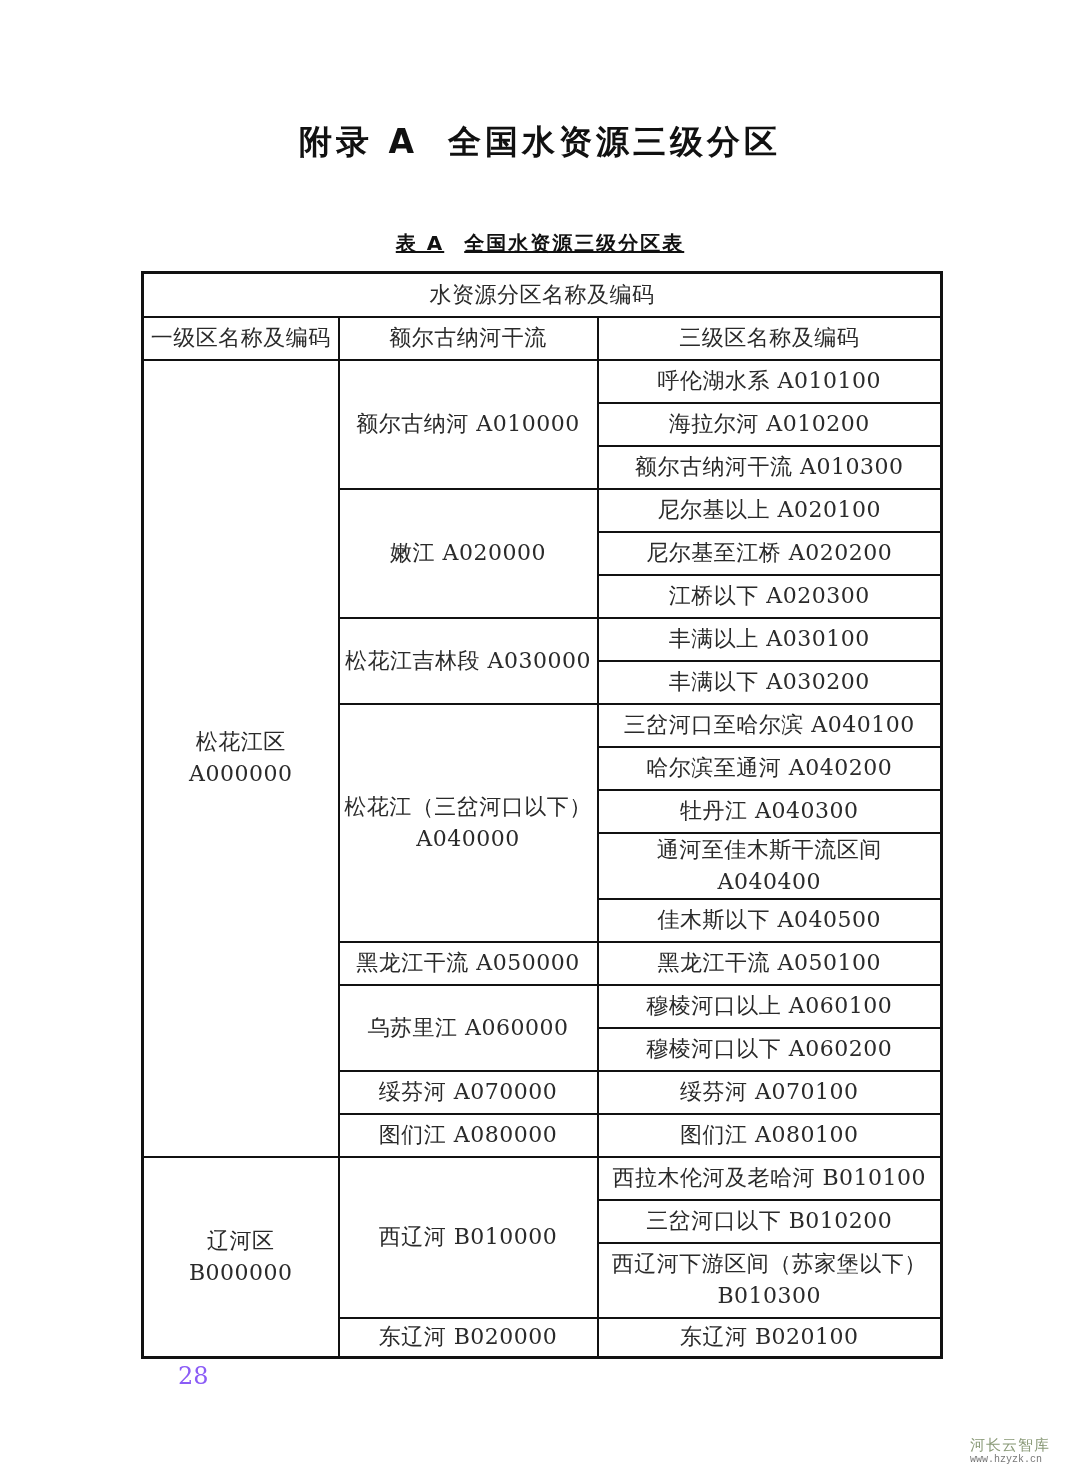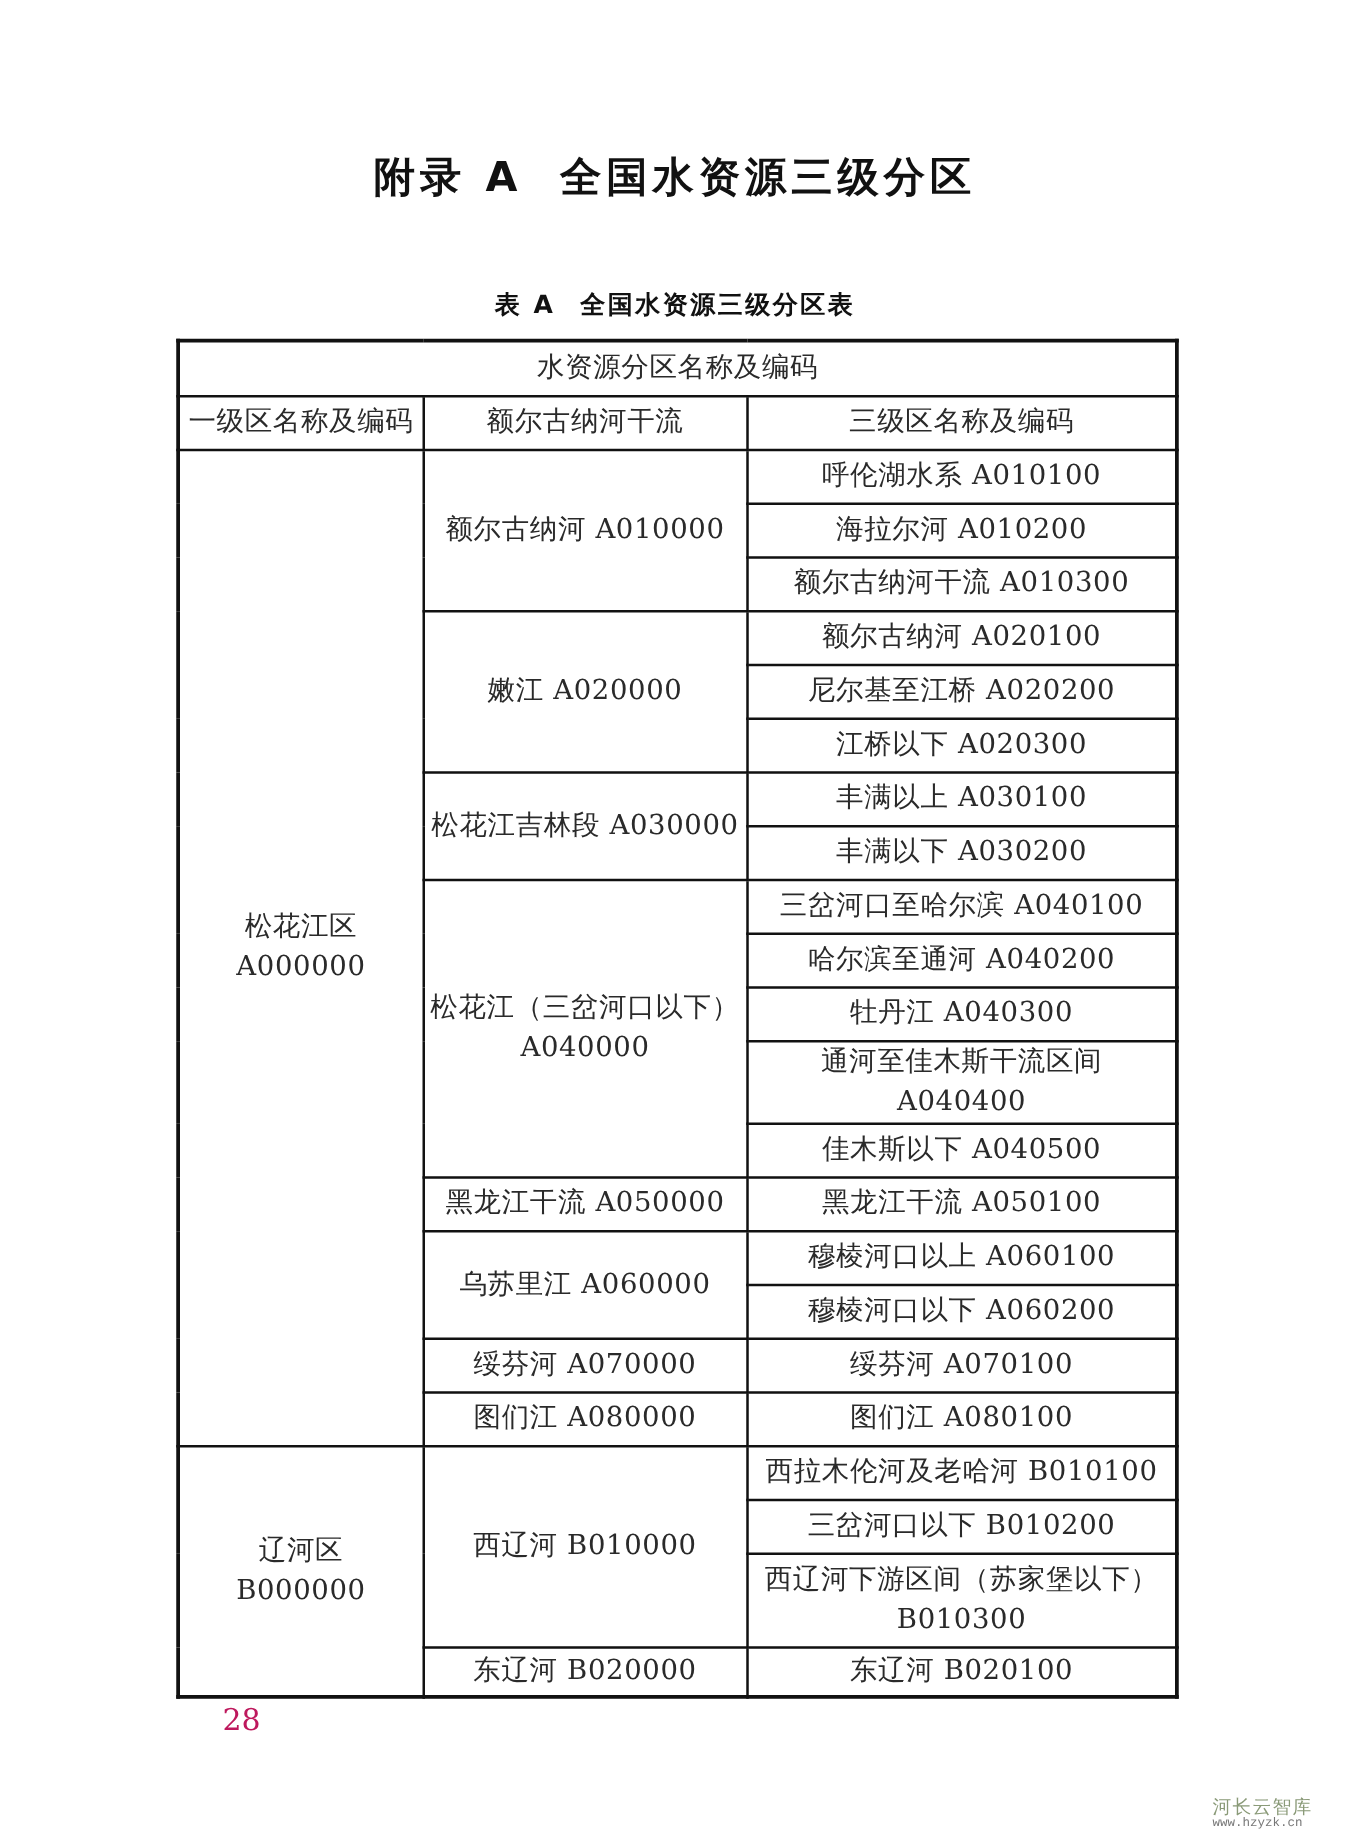--- a/index.html
+++ b/index.html
@@ -9,37 +9,37 @@
   }
   .title {
     position: absolute; top: 120px; left: 0; width: 1080px; text-align: center;
     font-family: "DejaVu Sans", "Liberation Sans", sans-serif; font-weight: bold;
     font-size: 33px; letter-spacing: 4px; color: #111;
   }
   .title .sp { display: inline-block; width: 30px; }
   .caption {
     position: absolute; top: 230px; left: 0; width: 1080px; text-align: center;
     font-family: "DejaVu Sans", "Liberation Sans", sans-serif; font-weight: bold;
-    font-size: 20px; letter-spacing: 2px; color: #111;
+    font-size: 20px; letter-spacing: 2px; color: #111; text-decoration: underline;
   }
   .caption .sp { display: inline-block; width: 20px; }
   table.zones {
     position: absolute; left: 141px; top: 271px; width: 799px;
     border-collapse: collapse; table-layout: fixed;
     border: 3px solid #111;
   }
   table.zones td {
     border: 2.5px solid #111; text-align: center; vertical-align: middle;
     font-size: 22px; line-height: 32px; padding: 0 4px; color: #2a2a2a;
     letter-spacing: 0.5px;
   }
   tr.r { height: 43px; }
   tr.r2 { height: 75px; }
   .page-num {
-    position: absolute; left: 178px; top: 1362px; font-size: 24px; color: #be185d;
+    position: absolute; left: 178px; top: 1362px; font-size: 24px; color: #8b5cf6;
   }
   .wm {
     position: absolute; left: 970px; top: 1436px; width: 104px; text-align: left;
   }
   .wm-cn { font-family: "DejaVu Sans", sans-serif; font-size: 15px; color: #8a9a78; letter-spacing: 1px; }
   .wm-url { font-family: Liberation Mono, monospace; font-size: 10px; color: #777; margin-top: -1px; }
 </style>
 </head>
 <body>
 
@@ -73,21 +73,21 @@
   </tr>
   <tr class="r">
         <td>海拉尔河 A010200</td>
       </tr>
   <tr class="r">
         <td>额尔古纳河干流 A010300</td>
       </tr>
 
   <tr class="r">
     <td rowspan="3">嫩江 A020000</td>
-    <td>额尔古纳河 A020100</td>
+    <td>尼尔基以上 A020100</td>
   </tr>
   <tr class="r">
         <td>尼尔基至江桥 A020200</td>
       </tr>
   <tr class="r">
         <td>江桥以下 A020300</td>
       </tr>
 
   <tr class="r">
     <td rowspan="2">松花江吉林段 A030000</td>

